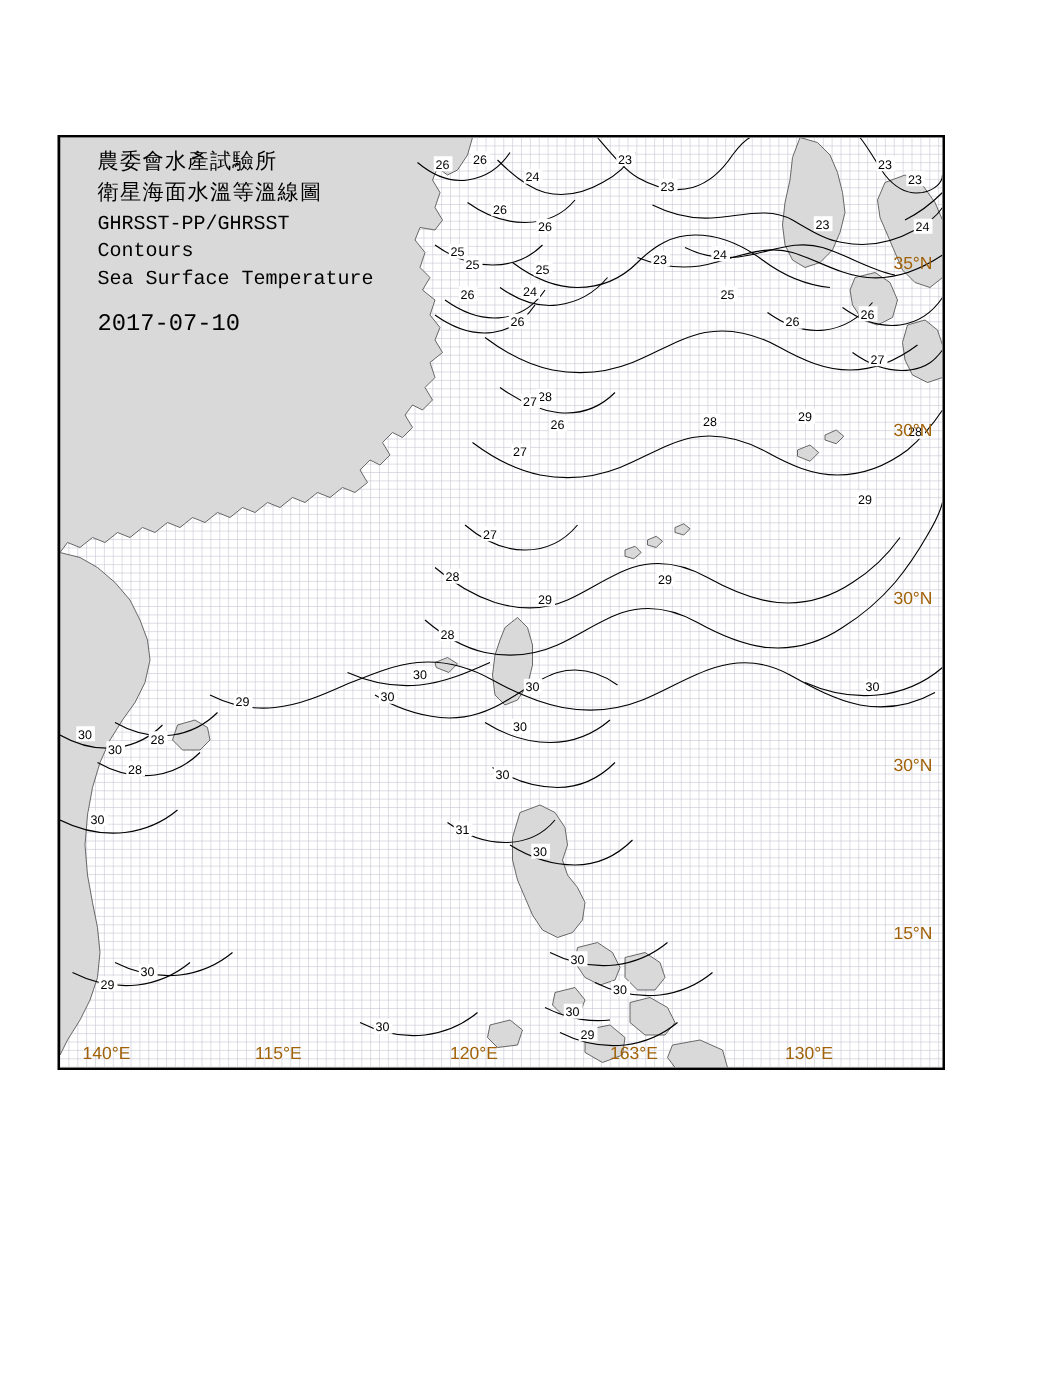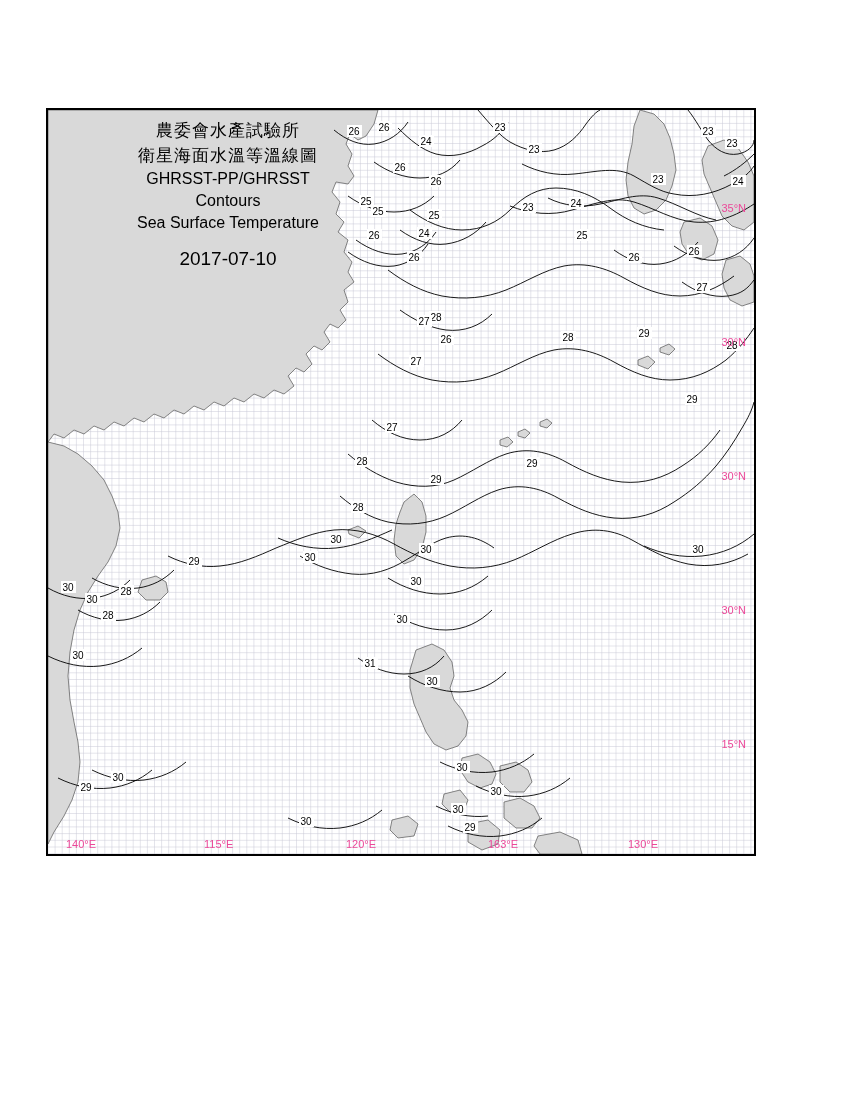--- a/index.html
+++ b/index.html
@@ -29,41 +29,41 @@
     position: absolute;
     left: 0; top: 0;
     width: 100%;
     height: 100%;
   }
   .title-block {
     position: absolute;
     left: 30px;
     top: 8px;
     width: 300px;
-    text-align: center;
     color: #000;
     z-index: 50;
+    font-family: Liberation Mono, monospace;
   }
   .title-block .t-cjk {
     font-size: 17px;
     line-height: 25px;
     letter-spacing: 1px;
   }
   .title-block .t-lat {
     font-size: 16px;
     line-height: 22px;
   }
   .title-block .t-date {
     font-size: 19px;
     margin-top: 14px;
   }
   .axis-label {
     position: absolute;
-    font-size: 11px;
-    color: #ec4899;
+    font-size: 14px;
+    color: #a16207;
     z-index: 40;
     white-space: nowrap;
     text-align: center;
   }
   .lat-label { right: 8px; }
   .lon-label { bottom: 4px; }
   svg text {
     font-family: "Liberation Sans", sans-serif;
     font-size: 10px;
     fill: #000;
@@ -662,16 +662,16 @@
   </div>
 
   <div class="axis-label lat-label" style="top:92px">35°N</div>
   <div class="axis-label lat-label" style="top:226px">30°N</div>
   <div class="axis-label lat-label" style="top:360px">30°N</div>
   <div class="axis-label lat-label" style="top:494px">30°N</div>
   <div class="axis-label lat-label" style="top:628px">15°N</div>
 
   <div class="axis-label lon-label" style="left:18px">140°E</div>
   <div class="axis-label lon-label" style="left:156px">115°E</div>
-  <div class="axis-label lon-label" style="left:298px">120°E</div>
+  <div class="axis-label lon-label" style="left:312px">120°E</div>
   <div class="axis-label lon-label" style="left:440px">163°E</div>
   <div class="axis-label lon-label" style="left:580px">130°E</div>
 </div>
 
 </body></html>

